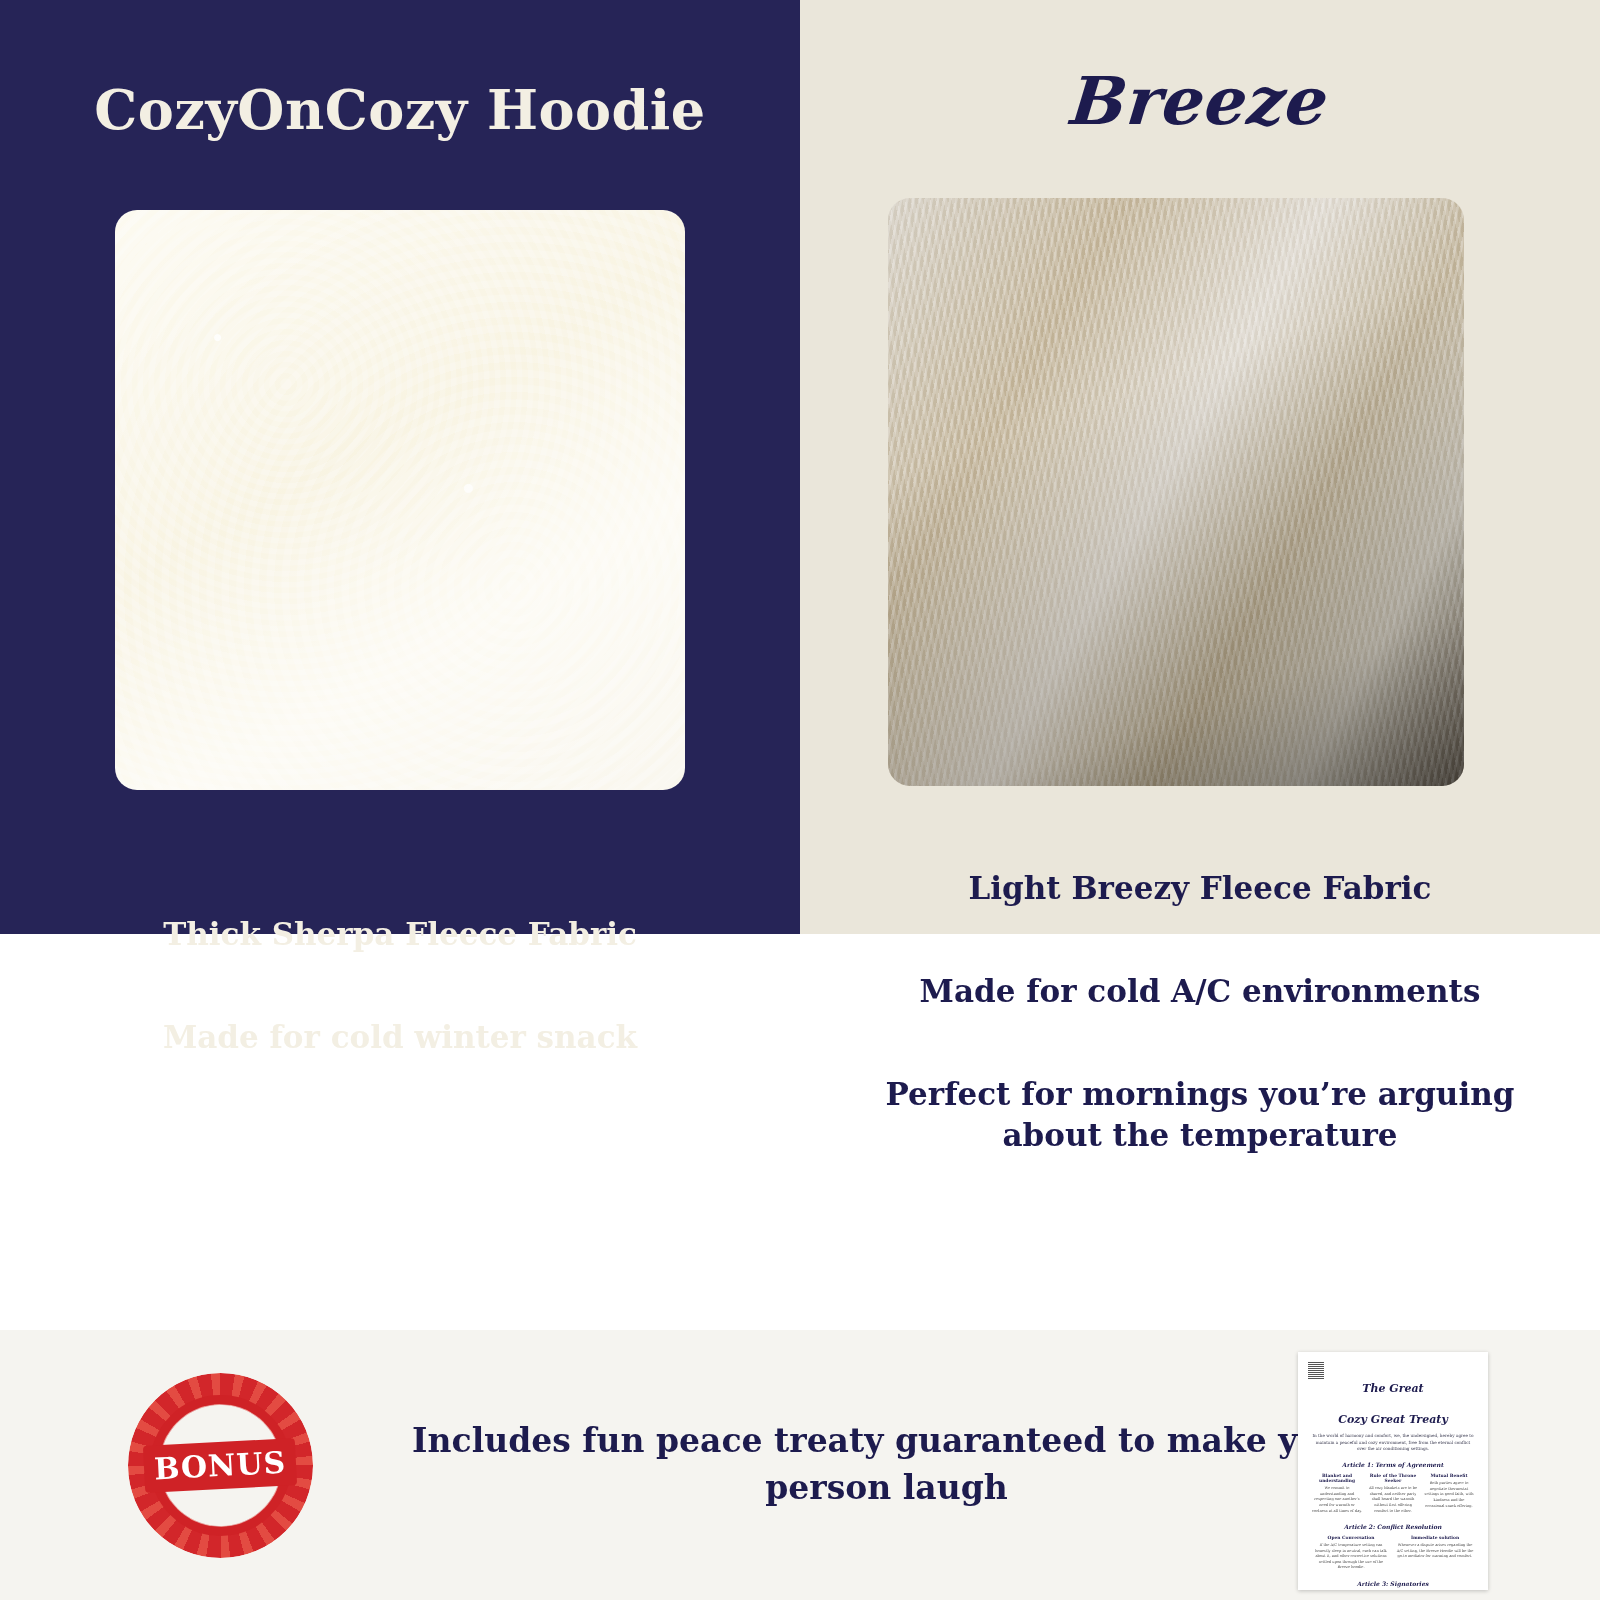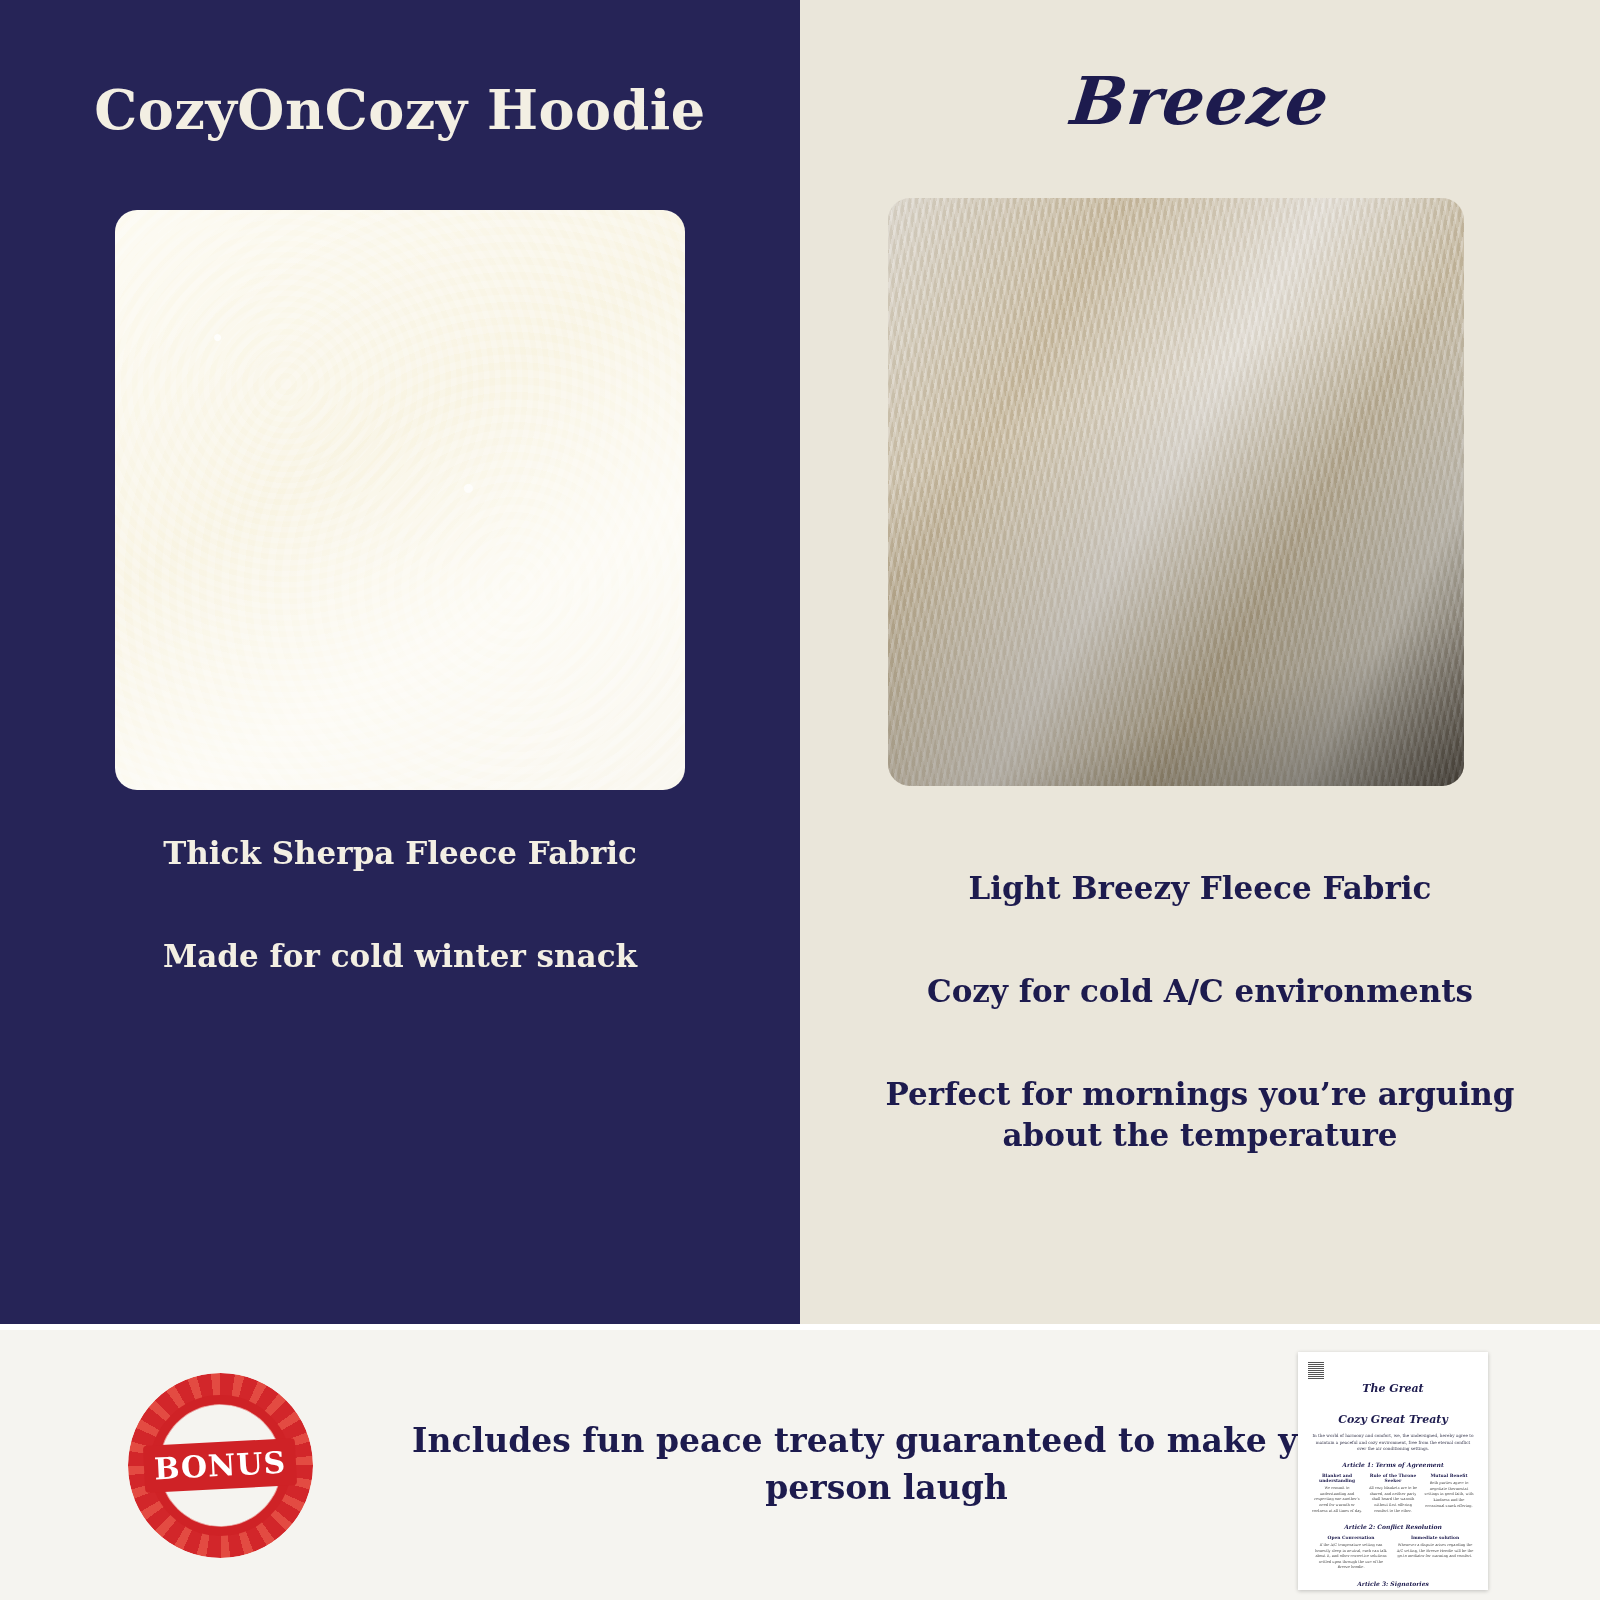--- a/index.html
+++ b/index.html
@@ -21,21 +21,21 @@
   .panels {
     position: absolute;
     top: 0;
     left: 0;
     width: 1600px;
     height: 1330px;
     display: flex;
   }
   .panel {
     width: 800px;
-    height: 1324px;
+    height: 934px;
     position: relative;
     box-sizing: border-box;
   }
   .panel-left {
     background: #262457;
   }
   .panel-right {
     background: #eae6da;
   }
   .panel-title {
@@ -93,21 +93,21 @@
     background: linear-gradient(160deg, rgba(255,255,255,0.12) 0 35%, rgba(60,55,45,0.28) 78%, rgba(30,28,24,0.55) 100%);
   }
   .features {
     position: absolute;
     left: 0;
     width: 800px;
     text-align: center;
     box-sizing: border-box;
     padding: 0 60px;
   }
-  .features-left { top: 833px; }
+  .features-left { top: 914px; }
   .features-right { top: 868px; }
   .feature {
     font-family: "DejaVu Serif", serif;
     font-weight: bold;
     font-size: 31px;
     line-height: 1.32;
     margin-bottom: 62px;
   }
   .feature-left { color: #f3efe3; }
   .feature-right { color: #1d1b4e; }
@@ -276,21 +276,21 @@
       <div class="features features-left">
         <div class="feature feature-left">Thick Sherpa Fleece Fabric</div>
         <div class="feature feature-left">Made for cold winter snack</div>
       </div>
     </div>
 
     <div class="panel panel-right">
       <div class="panel-title title-right">Breeze</div>
       <div class="features features-right">
         <div class="feature feature-right">Light Breezy Fleece Fabric</div>
-        <div class="feature feature-right">Cozy for cold A/C environments</div>
+        <div class="feature feature-right">Made for cold A/C environments</div>
         <div class="feature feature-right">Perfect for mornings you’re arguing about the temperature</div>
       </div>
     </div>
 
   </div>
 
   <div class="swatch swatch-right"></div>
 
   <div class="bonus-bar">
     <div class="bonus-stamp">

